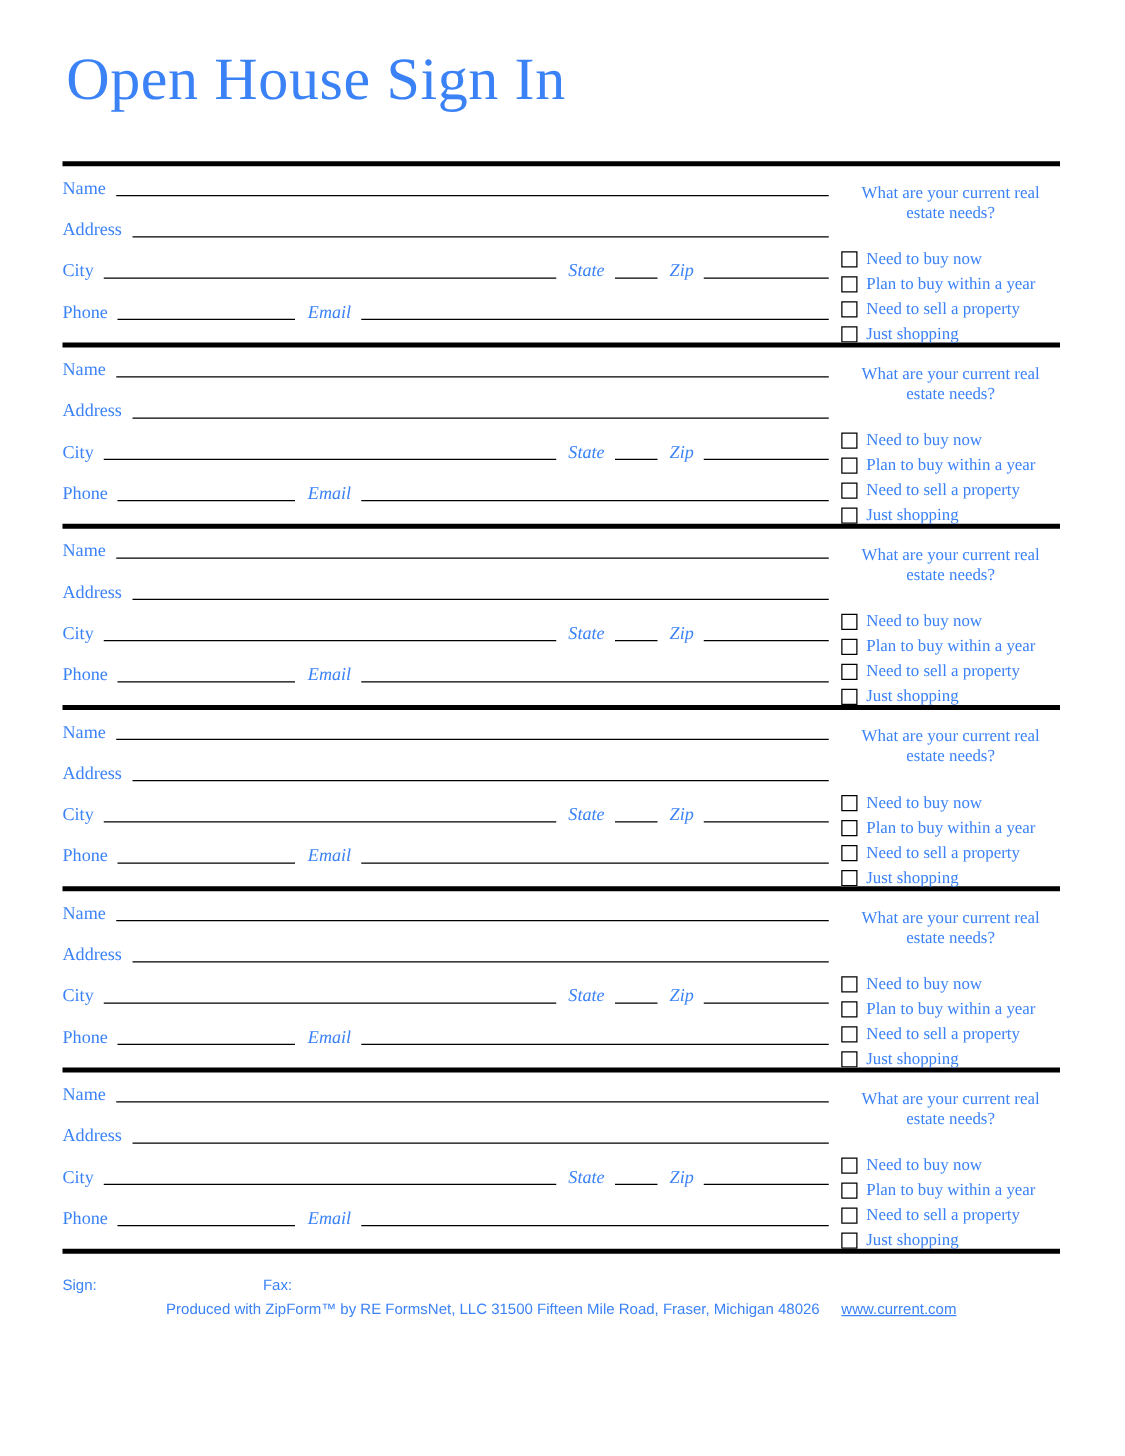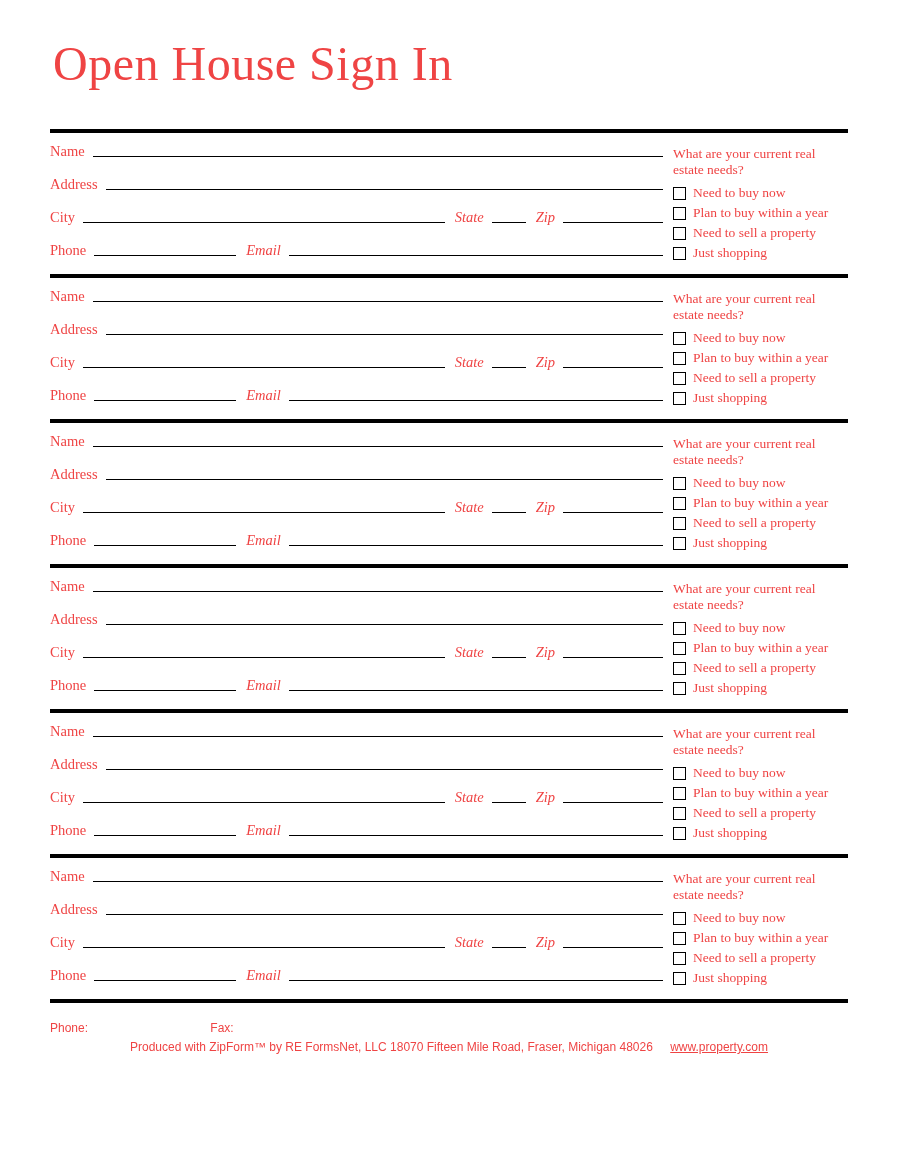--- a/index.html
+++ b/index.html
@@ -1,18 +1,18 @@
 <!DOCTYPE html>
 <html><head>
 <meta charset="utf-8">
 <style>
   * { margin:0; padding:0; box-sizing:border-box; }
   html,body { background:#e8e8e8; }
   .page {
-    width:900px; height:1165px; background:#ffffff; color:#ef4444;
+    width:900px; height:1165px; background:#ffffff; color:#3b82f6;
     font-family:"Liberation Serif", serif;
     position:relative; margin:0 auto;
     padding:0 52px 0 50px;
     overflow:hidden;
   }
   
   h1.title {
     font-family:"Liberation Serif", serif;
     font-weight:400; font-size:48px; line-height:55px;
     letter-spacing:0.5px;
@@ -33,22 +33,22 @@
     flex:1 1 auto; border-bottom:1px solid #000;
     height:16px; margin-left:8px; margin-bottom:3px;
   }
   .fill.fixed { flex:0 0 auto; }
   .state-line { width:34px; }
   .zip-line  { width:100px; flex:0 0 auto; }
   .phone-line{ width:142px; }
   .gap { margin-left:10px;font-style:italic; }
 
   .right { width:175px; margin-left:10px; padding-top:13px; }
-  .q { font-size:13.5px; line-height:16px; text-align:left; }
-  .cb-group { margin-top:5px; }
+  .q { font-size:13.5px; line-height:16px; text-align:center; }
+  .cb-group { margin-top:19px; }
   .cb-row { display:flex; align-items:center; height:20px; }
   .box {
     width:13px; height:13px; border:1.5px solid #000;
     flex:0 0 auto; margin-right:7px; background:#fff;
   }
   .cb-lbl { font-size:13.5px; white-space:nowrap; }
 
   
   .f-row1 {
     display:flex; justify-content:space-between;
@@ -376,22 +376,22 @@
             <span class="box"></span>
             <span class="cb-lbl">Just shopping</span>
           </div>
         </div>
       </div>
     </section>
   </main>
 
   <footer>
     <div class="f-row2">
-      <span class="f-phone">Phone:</span>
+      <span class="f-phone">Sign:</span>
       <span>Fax:</span>
     </div>
     <div class="f-row3">
-      <span>Produced with ZipForm™ by RE FormsNet, LLC 18070 Fifteen Mile Road, Fraser, Michigan 48026</span>
-      <span class="link">www.property.com</span>
+      <span>Produced with ZipForm™ by RE FormsNet, LLC 31500 Fifteen Mile Road, Fraser, Michigan 48026</span>
+      <span class="link">www.current.com</span>
     </div>
   </footer>
 
 </div>
 
 </body></html>

